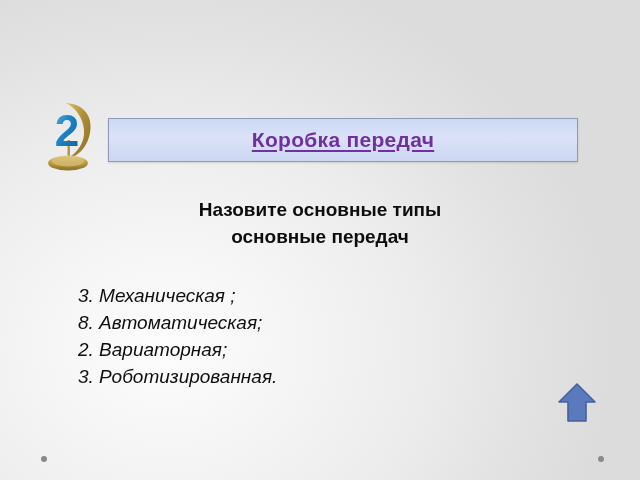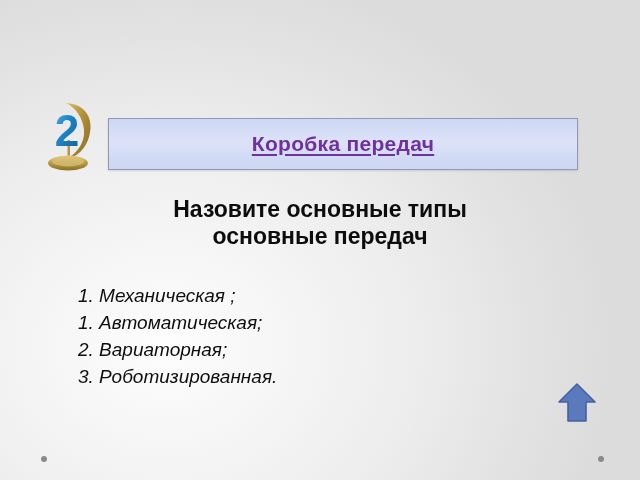--- a/index.html
+++ b/index.html
@@ -37,21 +37,21 @@
     height: 78px;
   }
   #trophy svg { display: block; }
 
   
   #title-box {
     position: absolute;
     left: 108px;
     top: 118px;
     width: 470px;
-    height: 52px;
+    height: 44px;
     box-sizing: border-box;
     border: 1px solid #8e9ab8;
     background: linear-gradient(to bottom, #ced8f4 0%, #dbe2f8 45%, #ccd6f2 100%);
     box-shadow: 0 1px 2px rgba(0,0,0,0.12);
     display: flex;
     align-items: center;
     justify-content: center;
   }
   #title-text {
     font-size: 21px;
@@ -63,21 +63,21 @@
     white-space: nowrap;
   }
 
   
   #question {
     position: absolute;
     left: 110px;
     top: 196px;
     width: 420px;
     text-align: center;
-    font-size: 23px;
+    font-size: 19px;
     font-weight: bold;
     color: #0d0d0d;
     line-height: 27px;
   }
   #question .qline { display: block; white-space: nowrap; }
 
   
   #answers {
     position: absolute;
     left: 78px;
@@ -156,22 +156,22 @@
   <div id="title-box">
     <span id="title-text">Коробка передач</span>
   </div>
 
   <div id="question">
     <span class="qline">Назовите основные типы</span>
     <span class="qline">основные передач</span>
   </div>
 
   <ul id="answers">
-    <li>1. Механическая ;</li>
-    <li>1. Автоматическая;</li>
+    <li>3. Механическая ;</li>
+    <li>8. Автоматическая;</li>
     <li>2. Вариаторная;</li>
     <li>3. Роботизированная.</li>
   </ul>
 
   <div id="nav-up">
     <svg width="42" height="45" viewBox="0 0 42 45" xmlns="http://www.w3.org/2000/svg">
       <path d="M21 3 L39 21 L30 21 L30 40 L12 40 L12 21 L3 21 Z" fill="#5b79bd" stroke="#46619c" stroke-width="1.6" stroke-linejoin="round"></path>
     </svg>
   </div>
 

